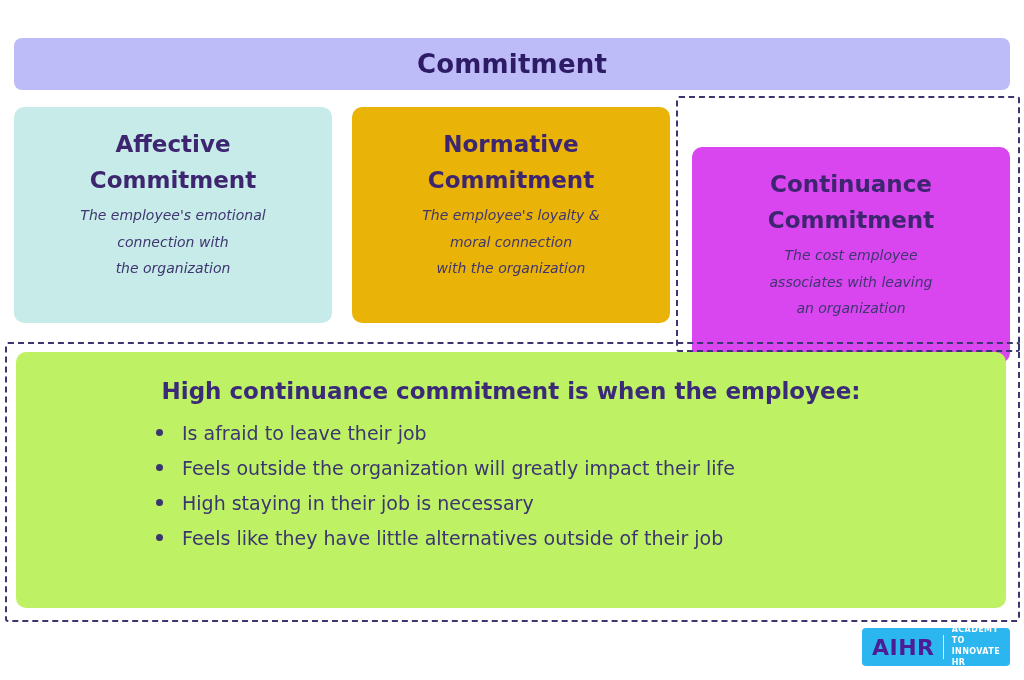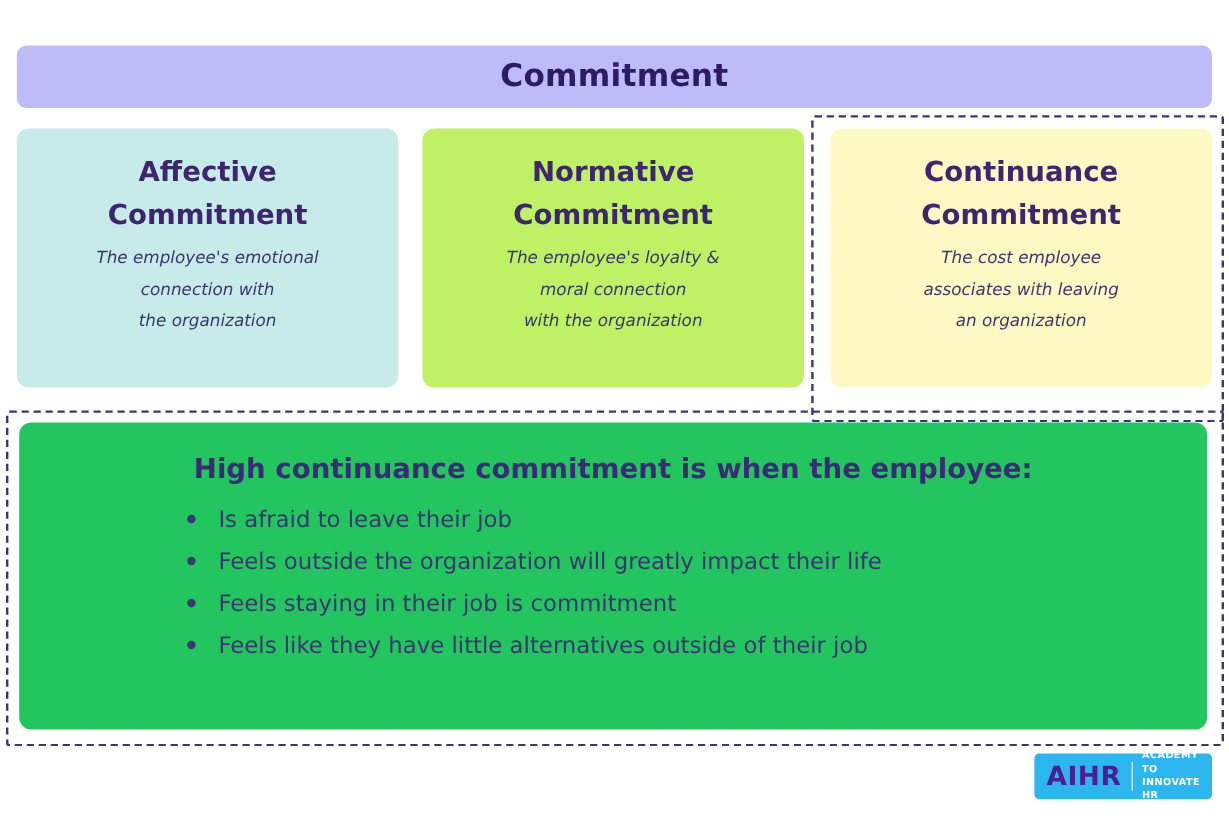--- a/index.html
+++ b/index.html
@@ -71,22 +71,22 @@
     position: absolute;
     top: 0;
     width: 318px;
     height: 216px;
     border-radius: 10px;
     box-sizing: border-box;
     padding: 20px 14px 0 14px;
     text-align: center;
   }
   .card-affective    { left: 14px;  background: #c7ebe8; }
-  .card-normative    { left: 352px; background: #bef264; }
-  .card-continuance  { left: 692px; background: #fef9c3; }
+  .card-normative    { left: 352px; background: #eab308; }
+  .card-continuance  { left: 692px; background: #d946ef; margin-top: 40px; }
 
   .card-title {
     font-size: 23px;
     font-weight: bold;
     color: #3d2570;
     line-height: 1.55;
     margin: 0 0 4px 0;
     white-space: pre-line;
   }
   .card-desc {
@@ -98,21 +98,21 @@
     white-space: pre-line;
   }
 
   
   .detail-panel {
     position: absolute;
     left: 16px;
     top: 352px;
     width: 990px;
     height: 256px;
-    background: #22c55e;
+    background: #bef264;
     border-radius: 10px;
     box-sizing: border-box;
     padding: 26px 40px 0 40px;
   }
   .detail-heading {
     font-size: 23px;
     font-weight: bold;
     color: #3b2a78;
     text-align: center;
     margin: 0 0 12px 0;
@@ -218,21 +218,21 @@
       <li class="bullet-item">
         <span class="bullet-dot"></span>
         <span>Is afraid to leave their job</span>
       </li>
       <li class="bullet-item">
         <span class="bullet-dot"></span>
         <span>Feels outside the organization will greatly impact their life</span>
       </li>
       <li class="bullet-item">
         <span class="bullet-dot"></span>
-        <span>Feels staying in their job is commitment</span>
+        <span>High staying in their job is necessary</span>
       </li>
       <li class="bullet-item">
         <span class="bullet-dot"></span>
         <span>Feels like they have little alternatives outside of their job</span>
       </li>
     </ul>
   </div>
 
   <div class="dashed-frame dashed-top"></div>
   <div class="dashed-frame dashed-bottom"></div>

